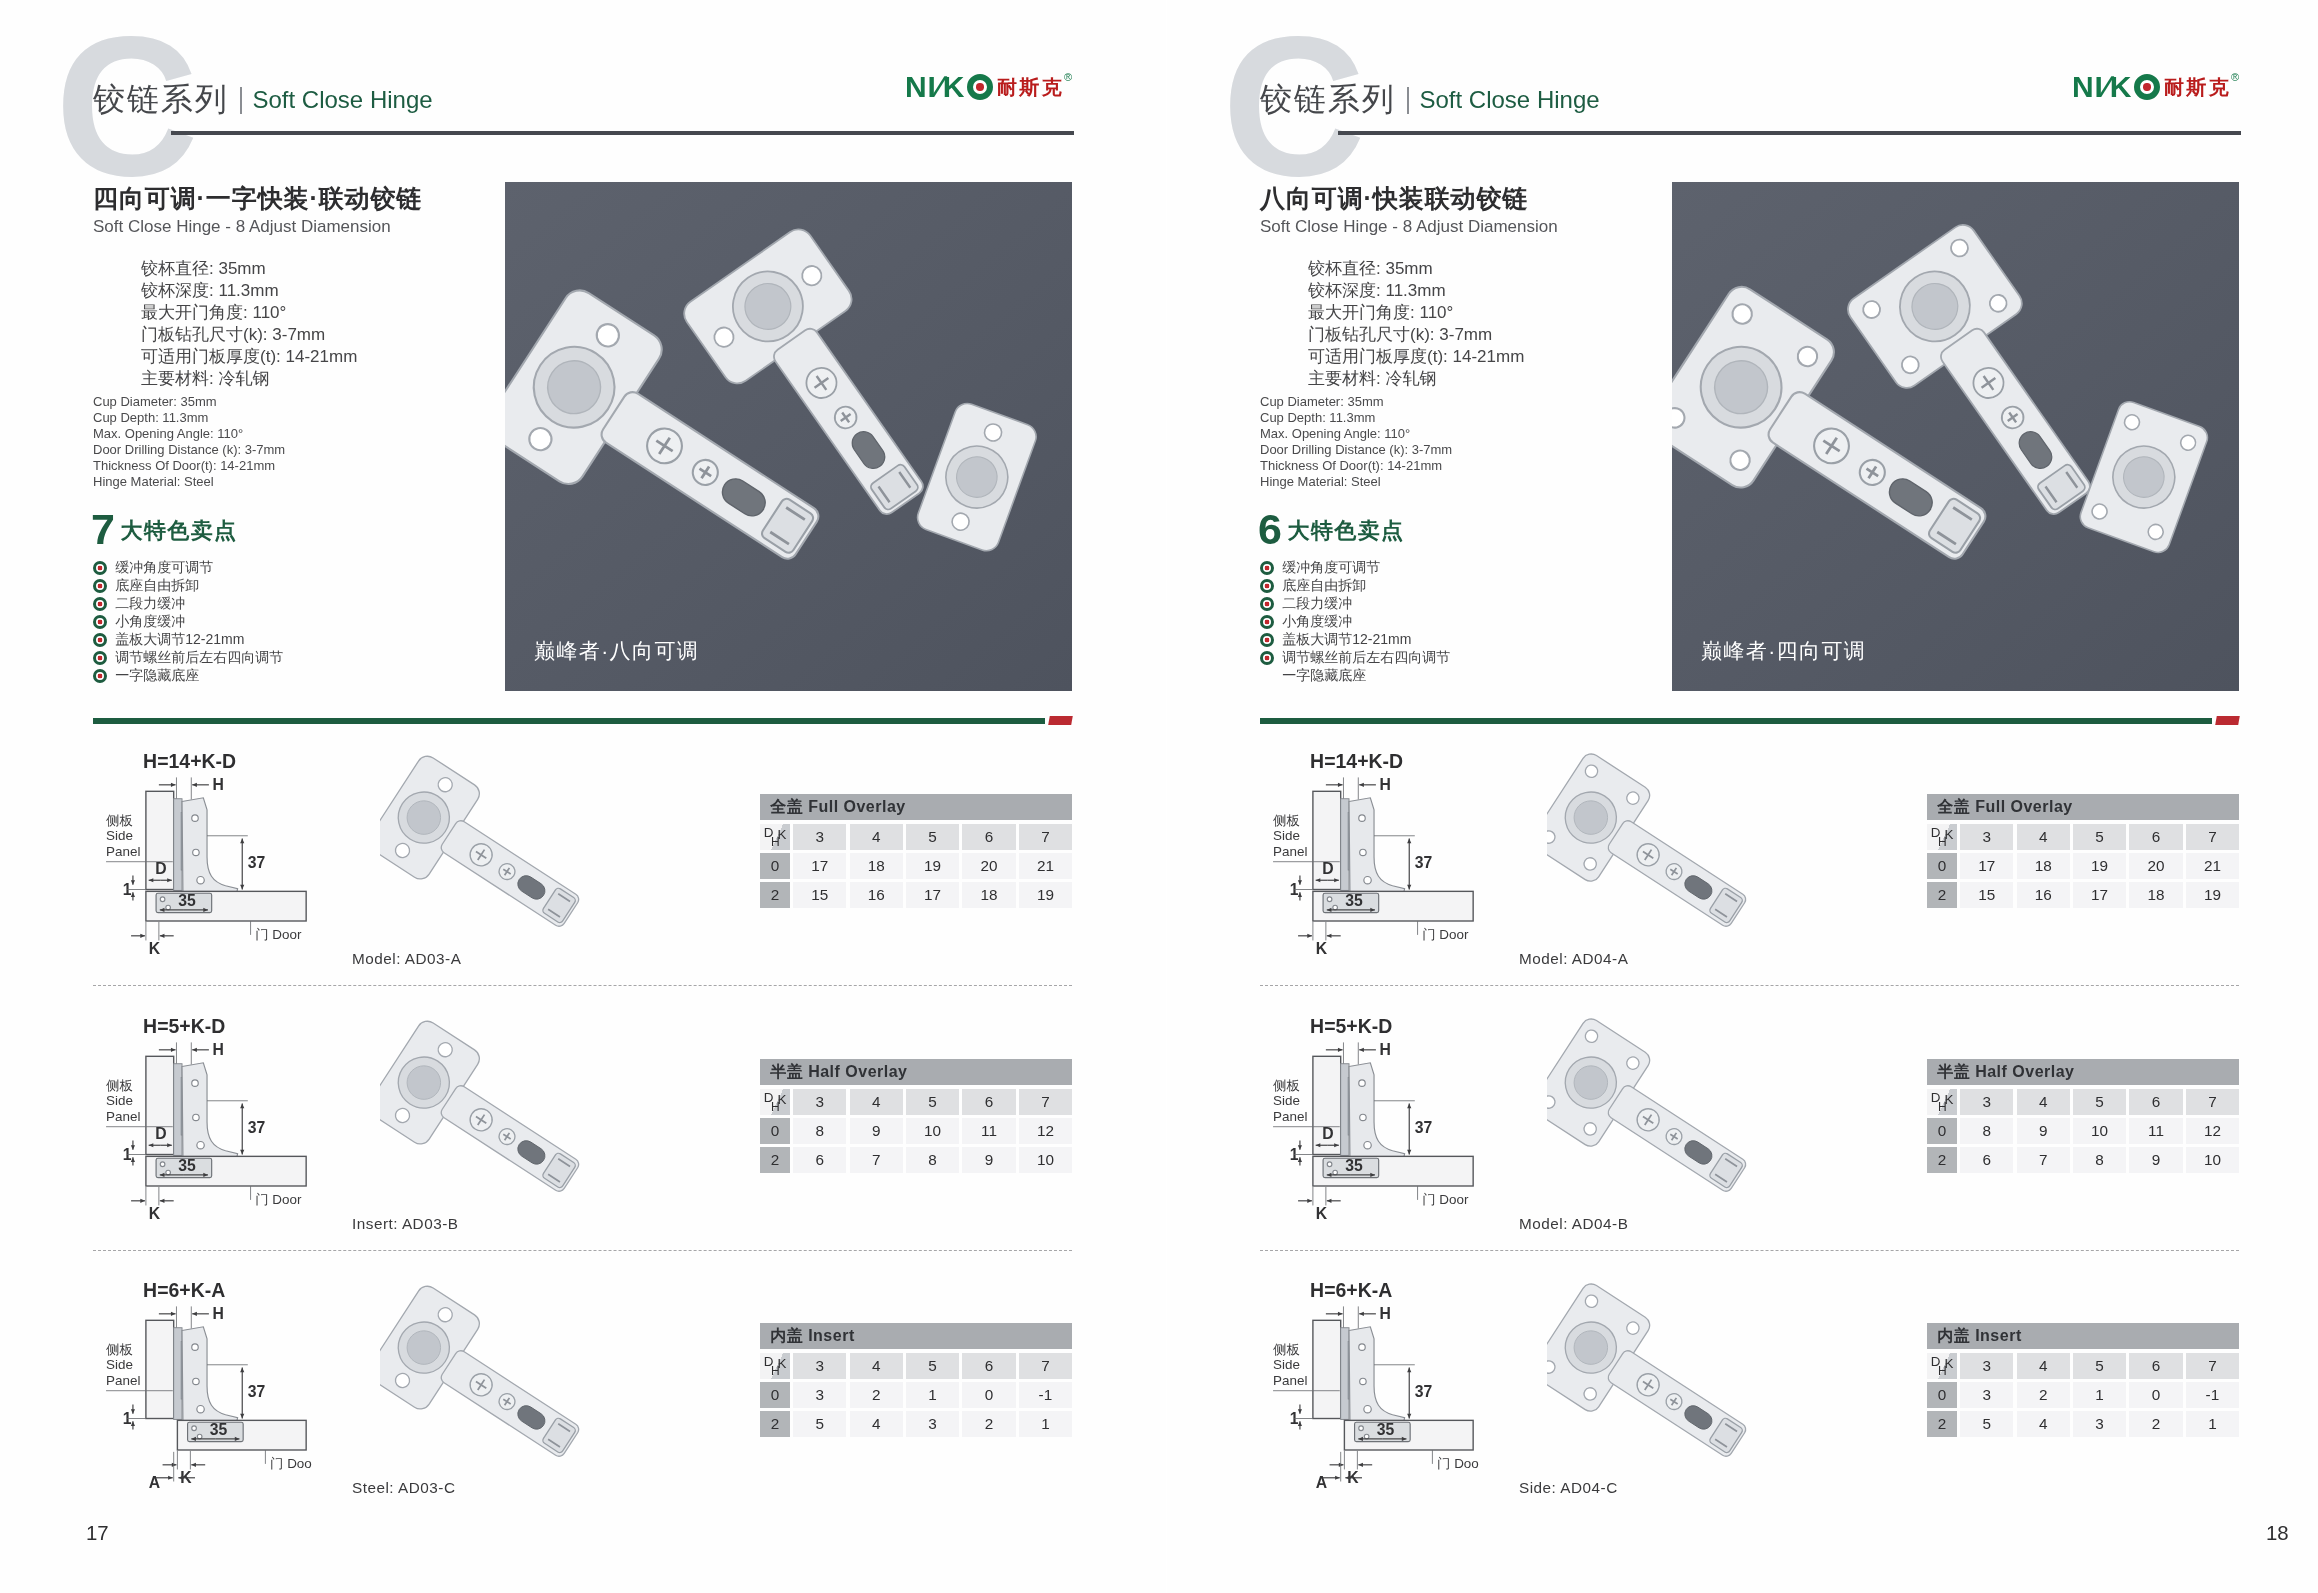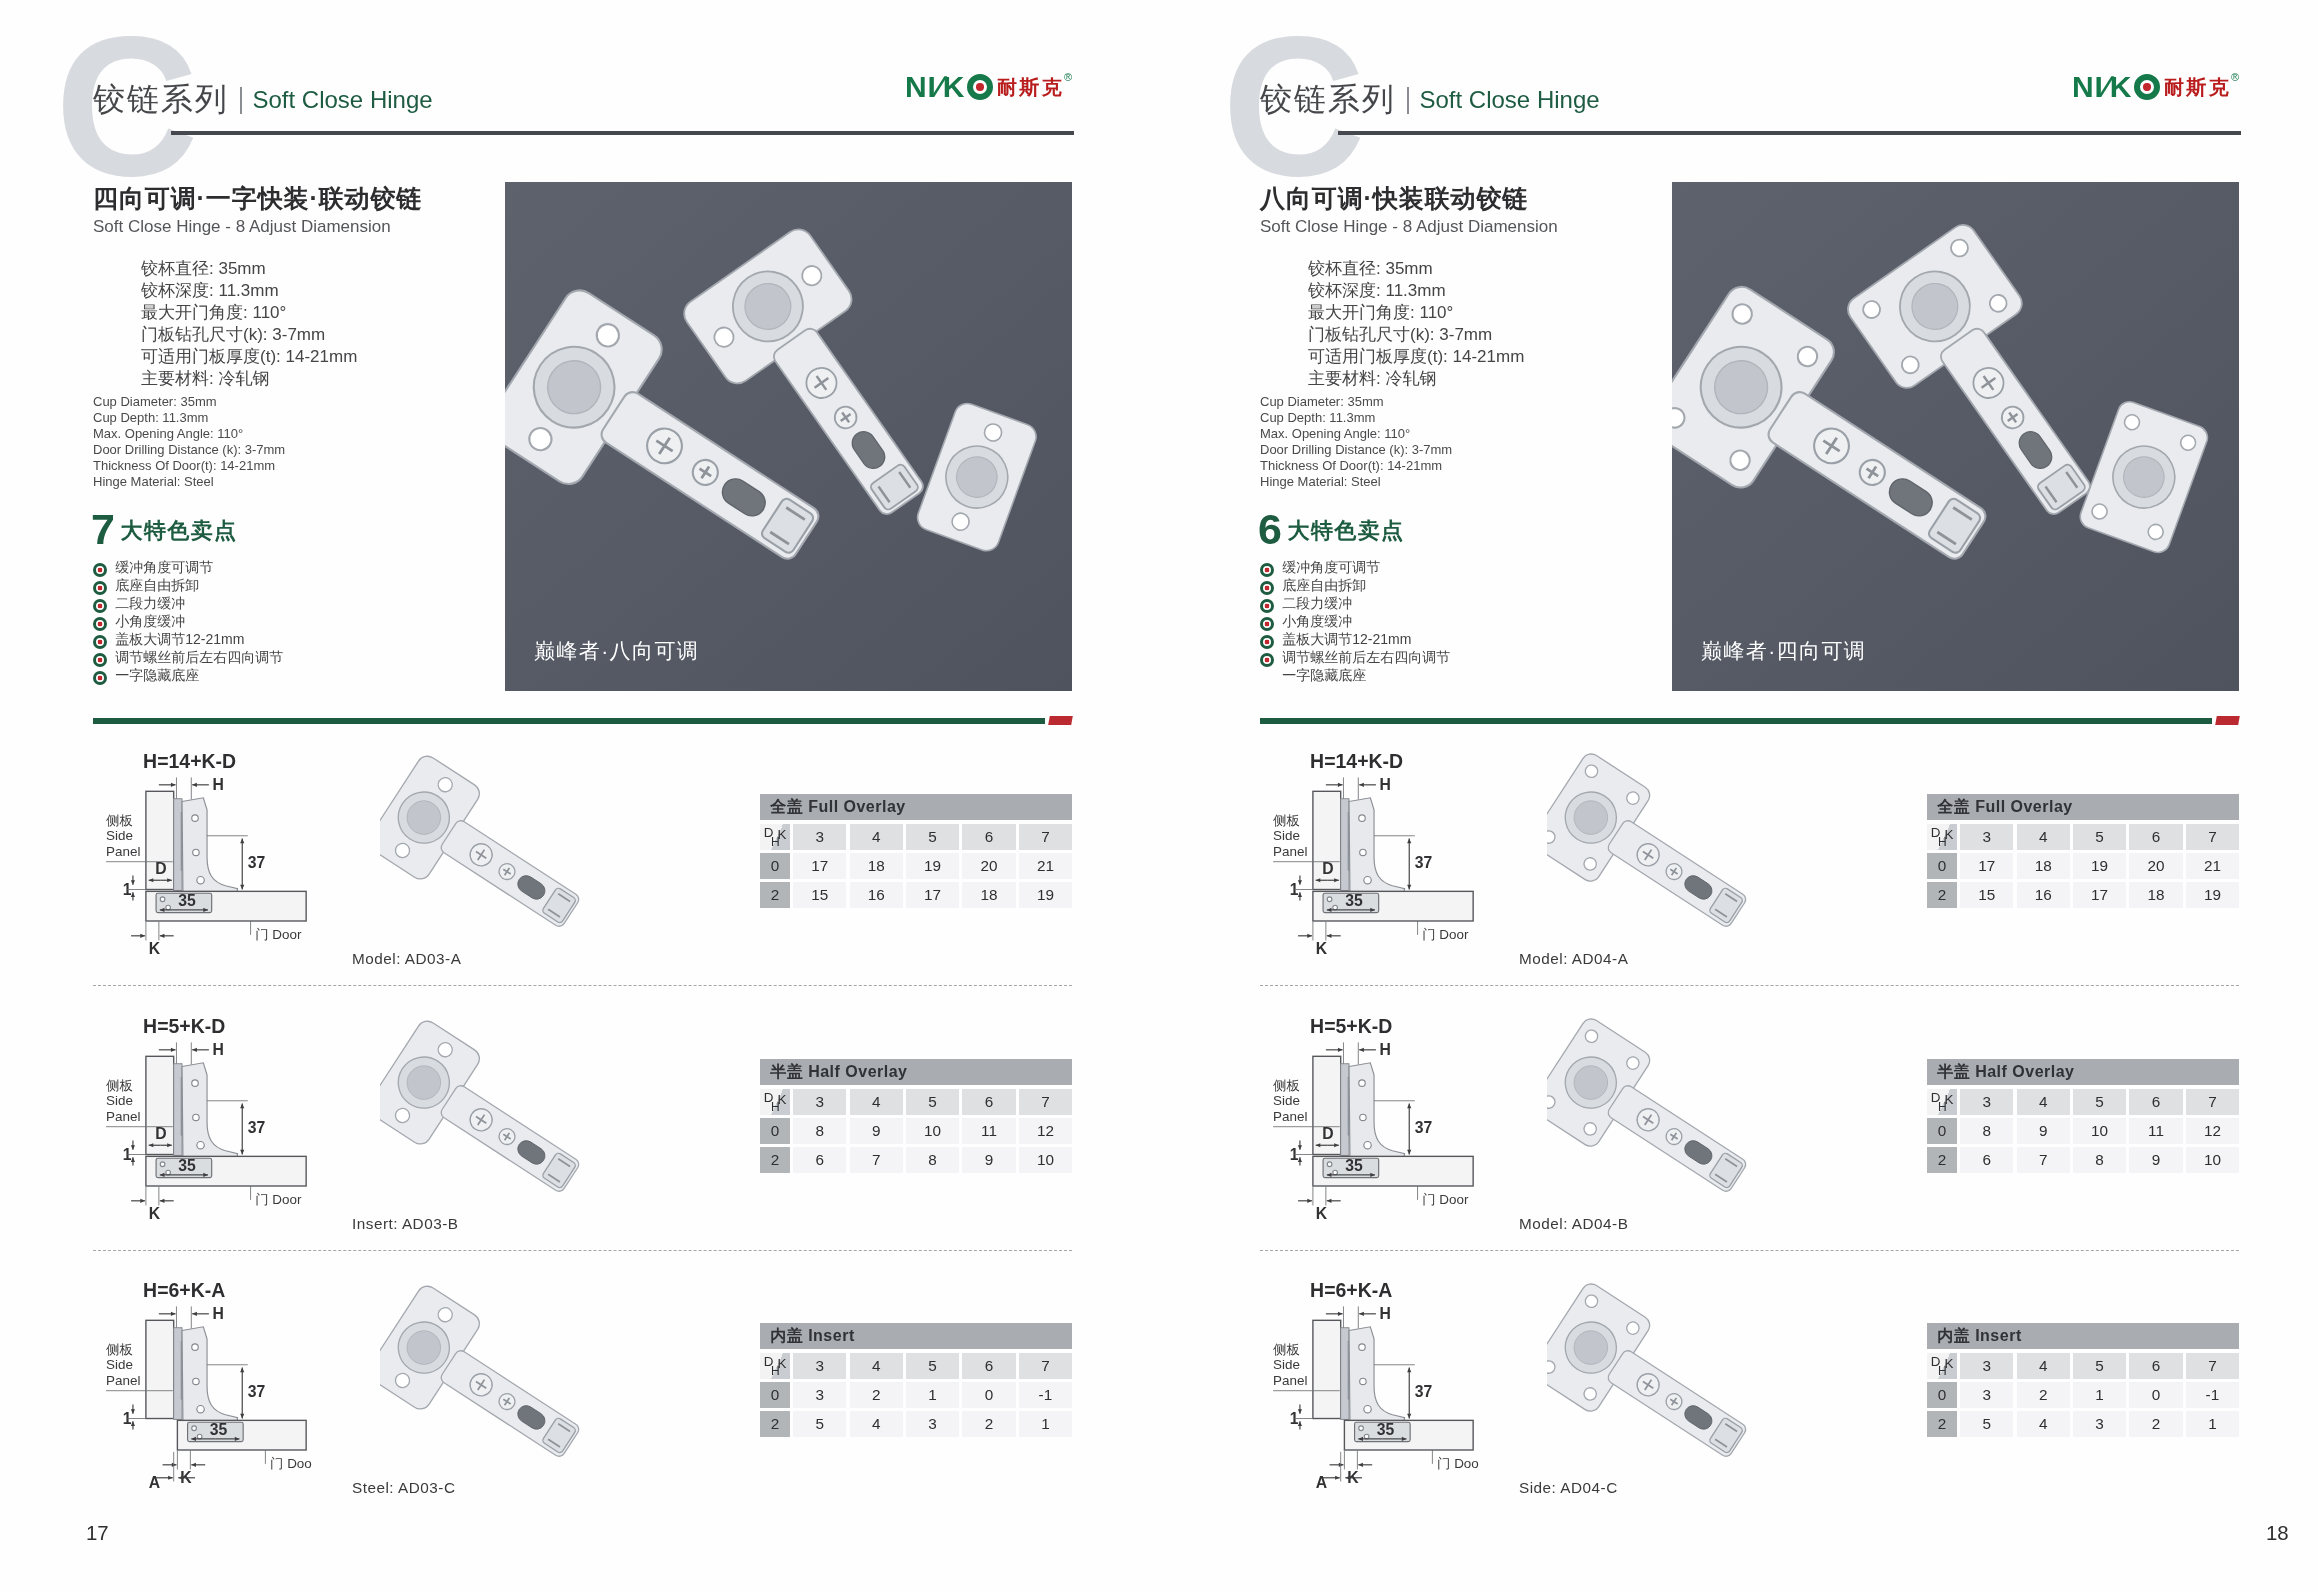--- a/index.html
+++ b/index.html
@@ -22,21 +22,21 @@
   .lg-cn{font-size:20px;font-weight:700;color:#b91c1c;margin-left:2px;letter-spacing:2.3px;}
   .lg-r{font-size:11px;color:#15794a;align-self:flex-start;margin-top:0.9px;}
   
   .page-title{font-size:25px;font-weight:700;color:#2d2d2f;letter-spacing:0.9px;}
   .subtitle{font-size:17px;color:#55565a;}
   .spec-line{font-size:17px;color:#454547;line-height:22px;margin-left:48px;}
   .spec-line-en{font-size:13px;color:#4a4a4c;line-height:16px;}
   .feat-head{display:flex;align-items:flex-end;}
   .feat-num{font-size:43px;font-weight:700;color:#1d5c40;line-height:0.9;}
   .feat-label{font-size:22px;font-weight:700;color:#1d5c40;margin-left:5.6px;margin-bottom:2.8px;letter-spacing:1.4px;}
-  .feat-item{display:flex;align-items:flex-end;height:18px;font-size:14px;color:#434345;}
+  .feat-item{display:flex;align-items:center;height:18px;font-size:14px;color:#434345;}
   .bullet{width:14px;height:14px;border-radius:50%;border:3.2px solid #1d5c40;background:radial-gradient(circle,#c1272d 0 2.3px,#ffffff 2.6px);box-sizing:border-box;margin-right:8.3px;flex:none;}
   .bullet.nobul{visibility:hidden;}
   
   .photo{background:linear-gradient(140deg,#5d626d 0%,#555a65 55%,#4e535e 100%);}
   .photo-caption{position:absolute;left:29px;bottom:26px;font-size:21px;color:#ffffff;letter-spacing:1.4px;}
   
   .green-bar{background:#1d5c40;height:6px;}
   .red-chip{background:#bb2a31;height:8.8px;transform:skewX(-10deg);}
   .dash-sep{border-top:1.4px dashed #a6a6a8;height:0;}
   .model{font-size:15.3px;color:#3a3a3c;letter-spacing:0.5px;}

